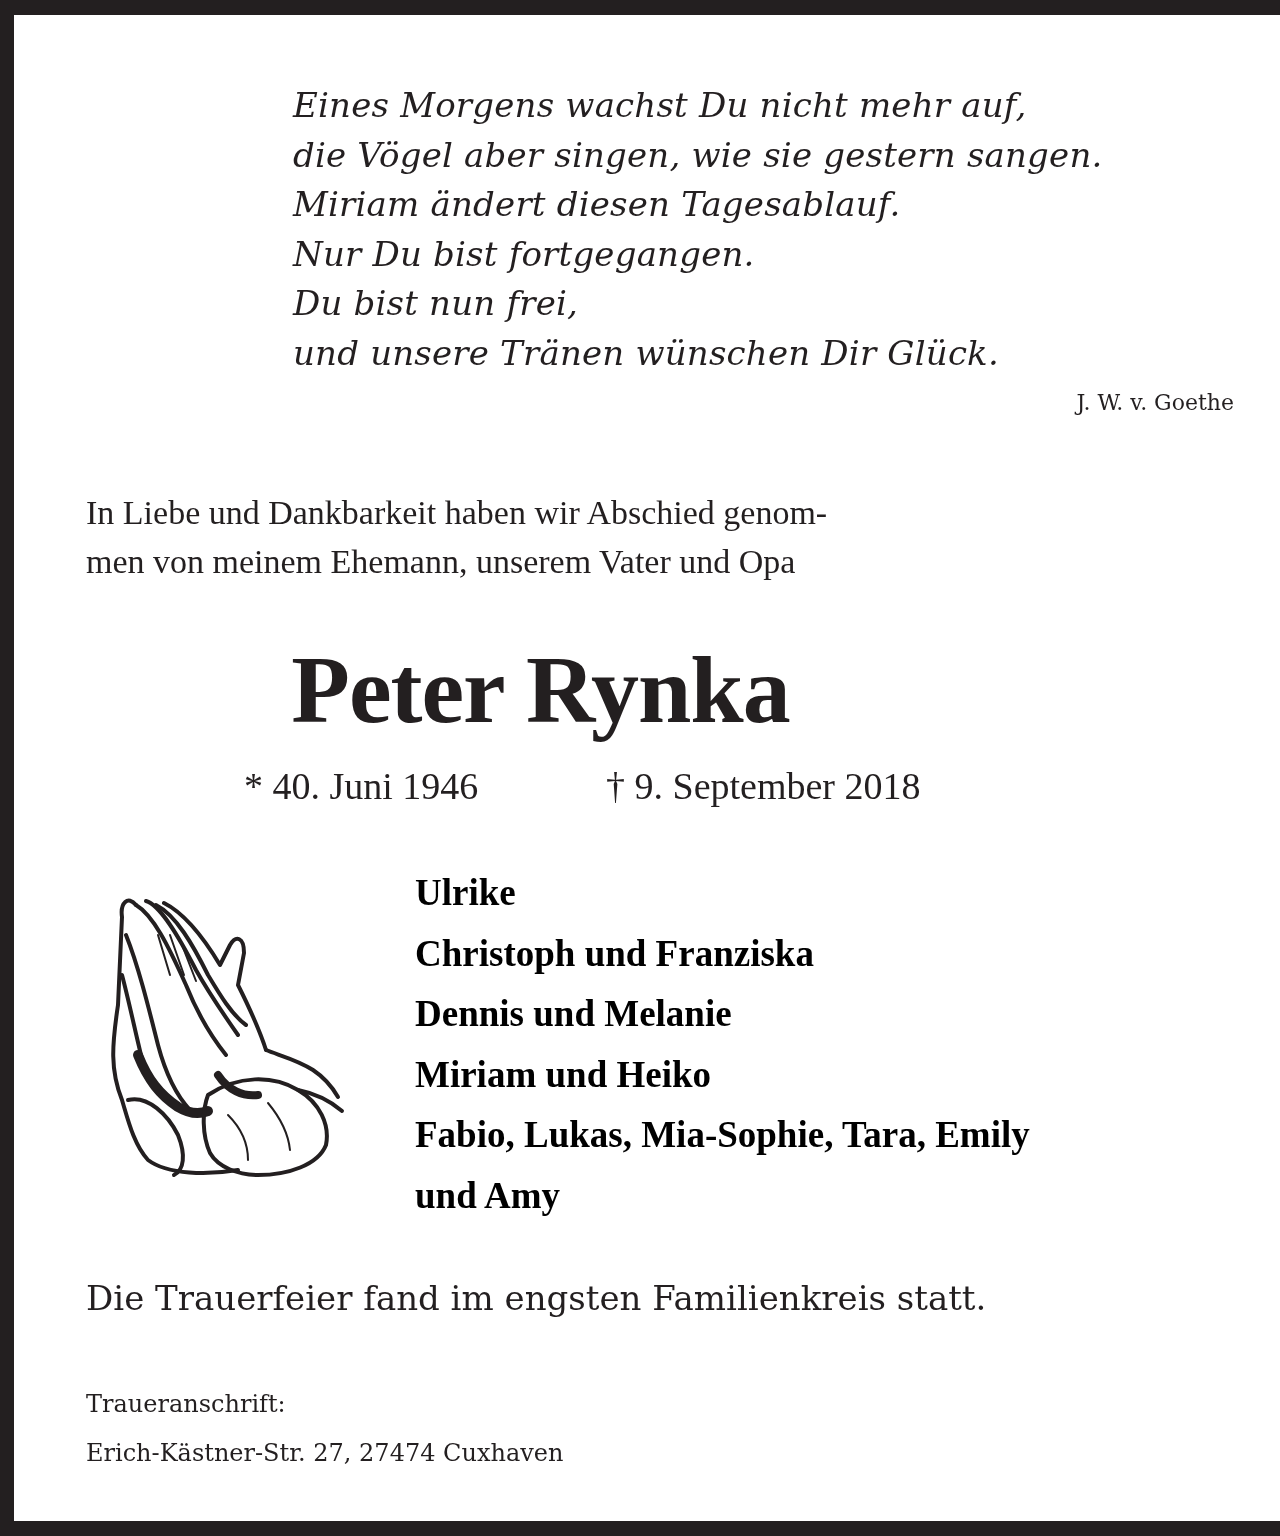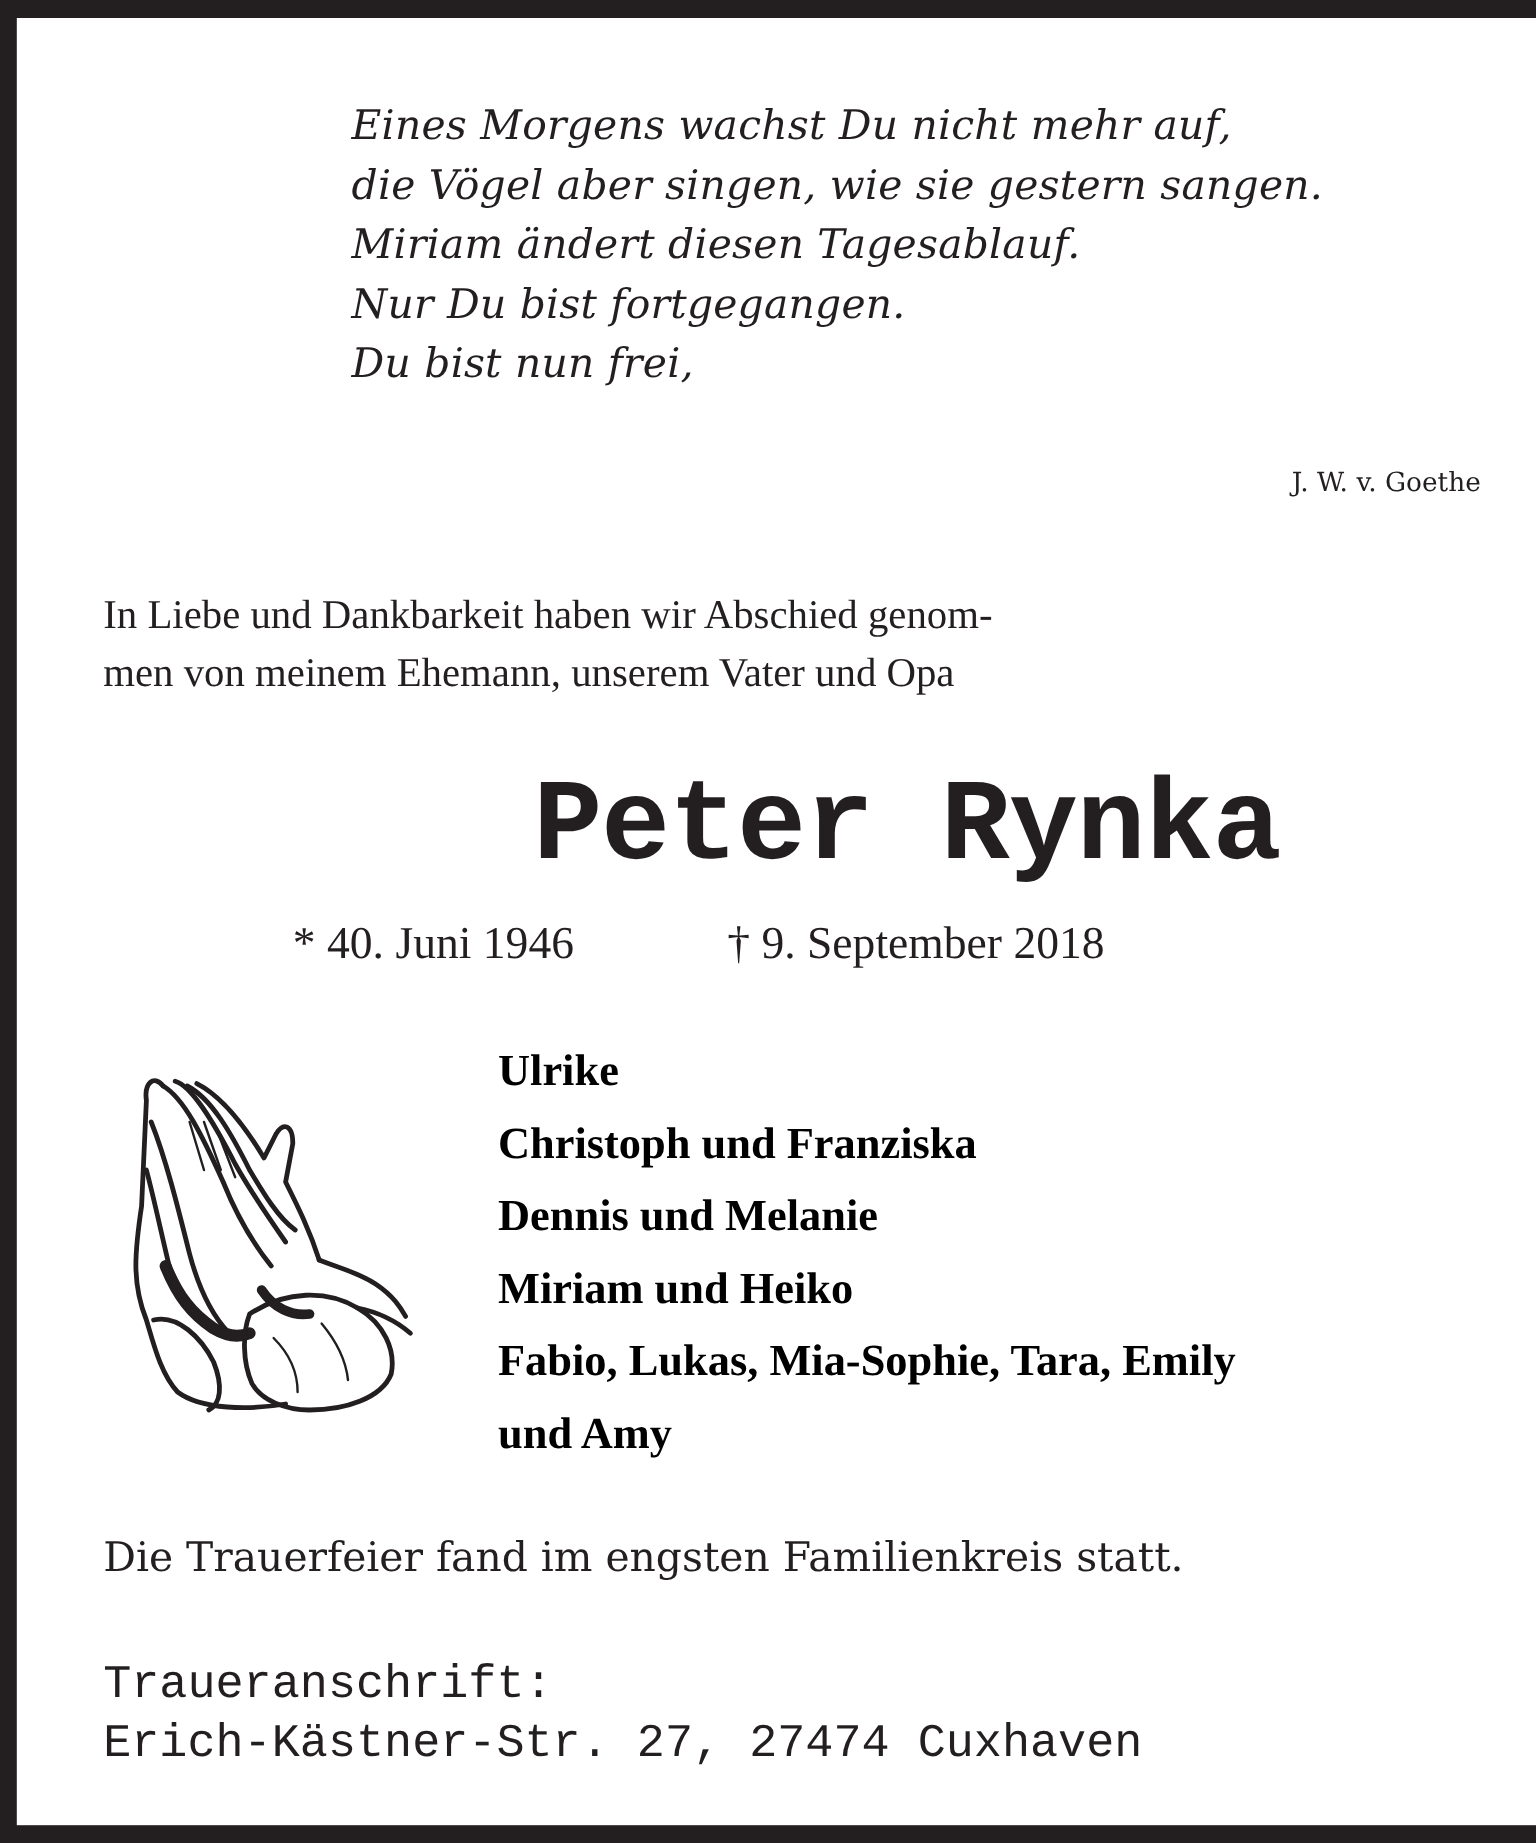--- a/index.html
+++ b/index.html
@@ -4,42 +4,43 @@
 <style>
   html, body { margin:0; padding:0; }
   body { width:1280px; height:1536px; background:#231f20; position:relative; overflow:hidden; }
   .card { position:absolute; left:14px; top:15px; width:1249px; height:1506px; background:#fff;padding-left:43px; }
   .serif { font-family:"DejaVu Serif","Liberation Serif",serif; color:#231f20; }
   .poem { position:absolute; left:279px; top:66px; font-style:italic; font-size:34px; line-height:49.5px; letter-spacing:0.2px; }
   .poem div { white-space:nowrap; }
   .author { position:absolute; right:72px; top:363px; font-size:22px; line-height:49px; white-space:nowrap; }
   .intro { position:absolute; left:72px; top:473px; font-size:34px; line-height:49px; width:1110px;font-family:Liberation Serif, serif; }
   .intro div { white-space:nowrap; }
-  .name { position:absolute; left:0; width:1053px; top:620px; text-align:right; font-family:Liberation Mono, monospace; font-weight:bold; font-size:96px; line-height:110px; color:#231f20; letter-spacing:-1px; }
+  .name { position:absolute; left:0; width:1053px; top:620px; text-align:center; font-family:Liberation Serif, serif; font-weight:bold; font-size:96px; line-height:110px; color:#231f20; letter-spacing:-1px; }
   .dates { position:absolute; top:748px; left:0; width:1249px; font-family:"Liberation Serif",serif; font-size:38px; line-height:46px; color:#231f20; }
   .birth { position:absolute; left:230px; white-space:nowrap; }
   .death { position:absolute; left:592px; white-space:nowrap; }
   .hands { position:absolute; left:84px; top:860px; width:250px; height:310px; }
   .mourners { position:absolute; left:401px; top:848px; font-family:"Liberation Serif",serif; font-weight:bold; font-size:37px; line-height:60.5px; color:#000000; }
   .mourners div { white-space:nowrap; }
   .funeral { position:absolute; left:72px; top:1259px; font-size:34px; line-height:49px; white-space:nowrap; }
-  .address { position:absolute; left:72px; top:1365px; font-size:39px; line-height:49px;font-family:Liberation Mono, monospace; }
+  .address { position:absolute; left:72px; top:1365px; font-size:24px; line-height:49px; }
   .address div { white-space:nowrap; }
 </style>
 </head>
 <body>
 
 <div class="card">
 
   <div class="poem serif">
     <div>Eines Morgens wachst Du nicht mehr auf,</div>
     <div>die Vögel aber singen, wie sie gestern sangen.</div>
     <div>Miriam ändert diesen Tagesablauf.</div>
     <div>Nur Du bist fortgegangen.</div>
     <div>Du bist nun frei,</div>
+    <div>und unsere Tränen wünschen Dir Glück.</div>
   </div>
   <div class="author serif">J. W. v. Goethe</div>
 
   <div class="intro serif">
     <div>In Liebe und Dankbarkeit haben wir Abschied genom-</div>
     <div>men von meinem Ehemann, unserem Vater und Opa</div>
   </div>
 
   <div class="name">Peter Rynka</div>
 

